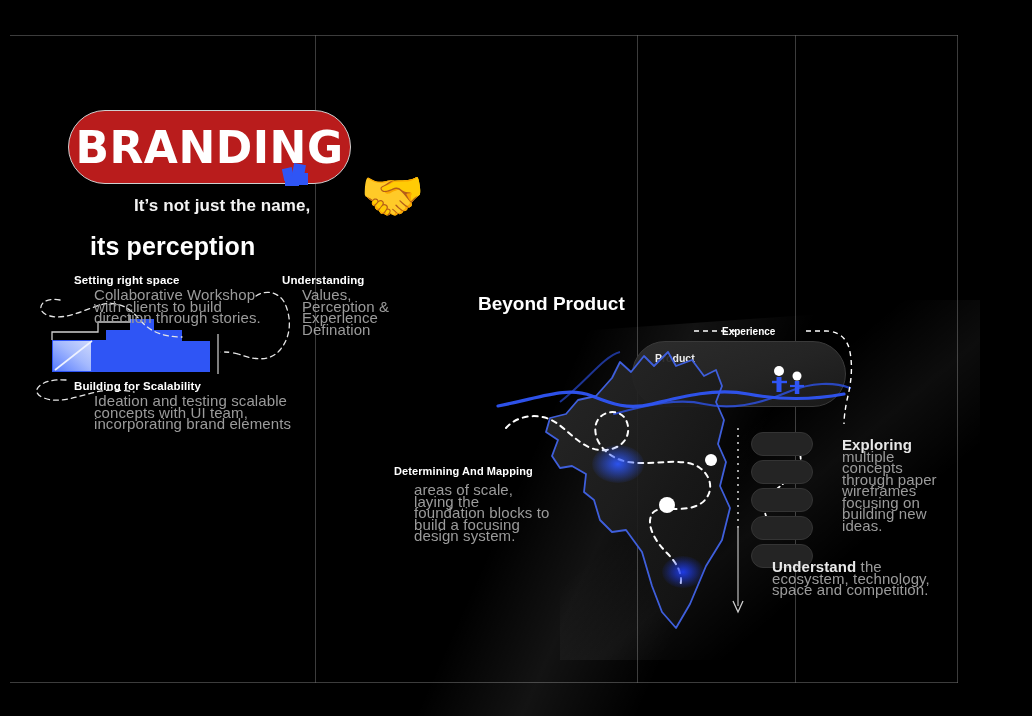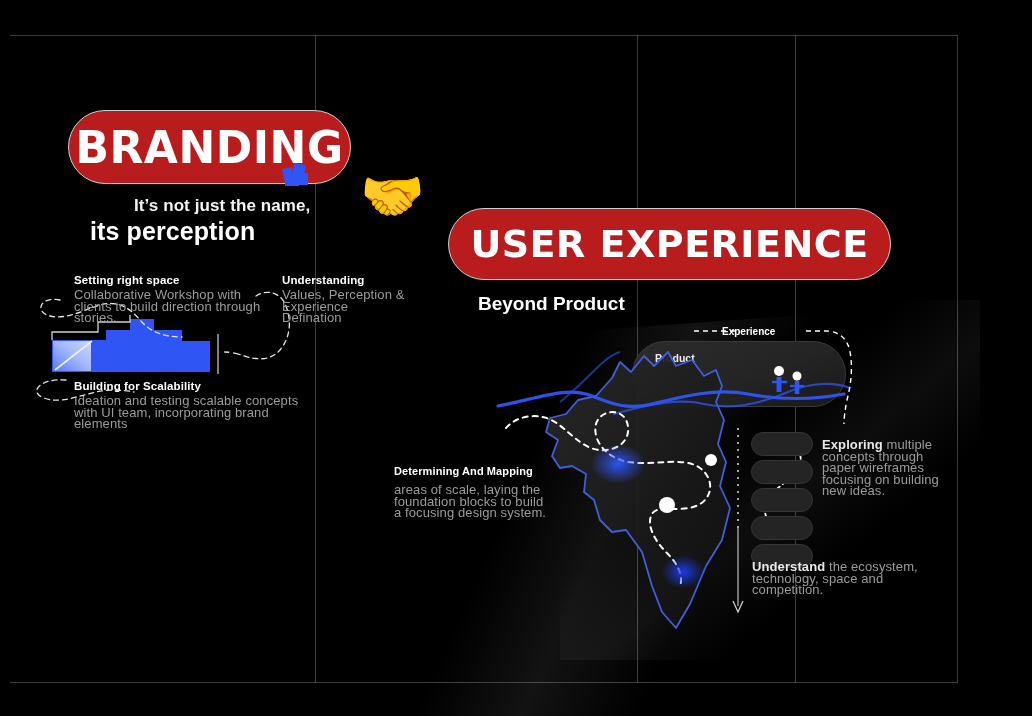--- a/index.html
+++ b/index.html
@@ -38,36 +38,36 @@
   }
   .pill-ux{left:448px;top:208px;width:441px;height:70px;}
   .pill-ux .txt{
     font-size:38px;font-weight:800;letter-spacing:.5px;color:#fff;
     font-family:"DejaVu Sans","Liberation Sans",sans-serif;
   }
 
   
   .tagline{position:absolute;left:90px;top:196px;width:300px;}
   .tagline .l1{font-size:17px;font-weight:700;color:#f2f2f2;letter-spacing:.1px;margin-left:44px;}
-  .tagline .l2{font-size:25px;font-weight:800;color:#fff;margin-top:1px;letter-spacing:.1px;}
+  .tagline .l2{font-size:25px;font-weight:800;color:#fff;margin-top:16px;letter-spacing:.1px;}
 
   .beyond{
     position:absolute;left:478px;top:293px;font-size:19px;font-weight:800;color:#fff;
   }
 
   
   .handshake{
     position:absolute;left:360px;top:170px;font-size:52px;line-height:1;
     filter:drop-shadow(0 0 2px rgba(0,0,0,.9));
   }
 
   
   .note{position:absolute;}
   .note .hd{font-size:11.5px;font-weight:800;color:#fff;letter-spacing:.1px;}
-  .note .bd{font-size:13px;line-height:11.5px;color:#9b9b9b;margin-top:3px;letter-spacing:.1px;}
+  .note .bd{font-size:15px;line-height:11.5px;color:#9b9b9b;margin-top:3px;letter-spacing:.1px;margin-left:20px;}
   .note .bd b{color:#e8e8e8;font-weight:800;}
 
   .note-tone{left:74px;top:274px;width:200px;}
   .note-understanding{left:282px;top:274px;width:125px;}
   .note-scal{left:74px;top:380px;width:232px;}
   .note-mapping{left:394px;top:465px;width:160px;}
   .note-exploring{left:822px;top:439px;width:125px;}
   .note-understand{left:752px;top:561px;width:200px;}
   .note-mapping .hd{font-size:11px;}
   .note-mapping .bd{margin-top:7px;}
@@ -130,23 +130,20 @@
     </g>
   </svg>
 
   <div class="tagline">
     <div class="l1">It’s not just the name,</div>
     <div class="l2">its perception</div>
   </div>
 
   <div class="handshake">🤝</div>
 
-  <div class="pill pill-ux">
-    <span class="txt">USER EXPERIENCE</span>
-  </div>
   <div class="beyond">Beyond Product</div>
 
   <svg class="layer" viewBox="0 0 1032 716">
     <defs>
       <linearGradient id="panelGrad" x1="0" y1="1" x2="1" y2="0">
         <stop offset="0%" stop-color="#5d81ff"></stop>
         <stop offset="55%" stop-color="#b9cbff"></stop>
         <stop offset="100%" stop-color="#e9efff"></stop>
       </linearGradient>
     </defs>

